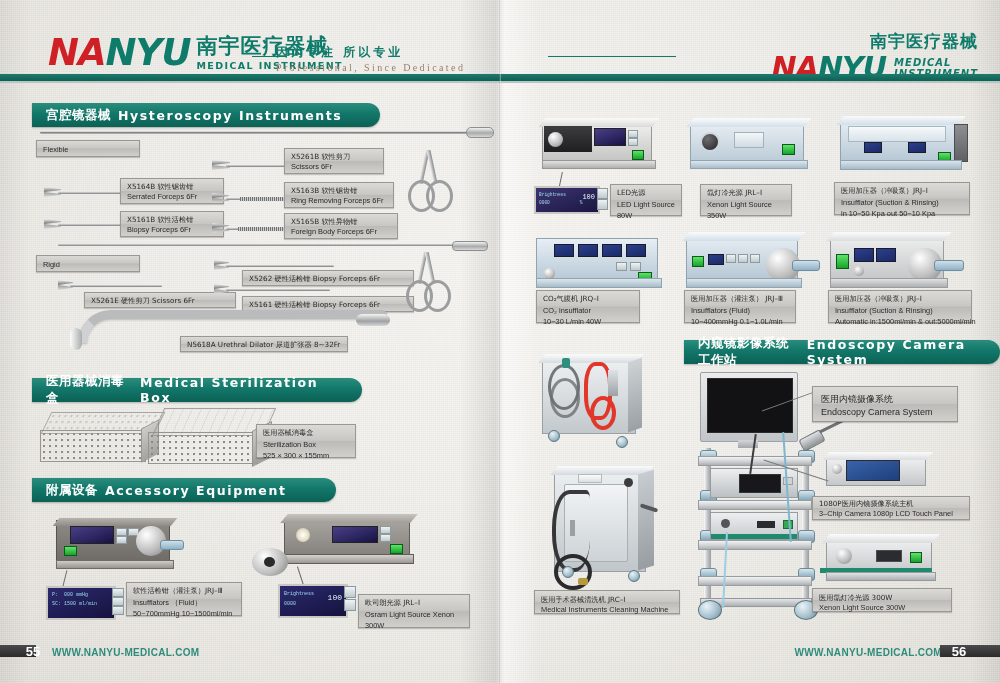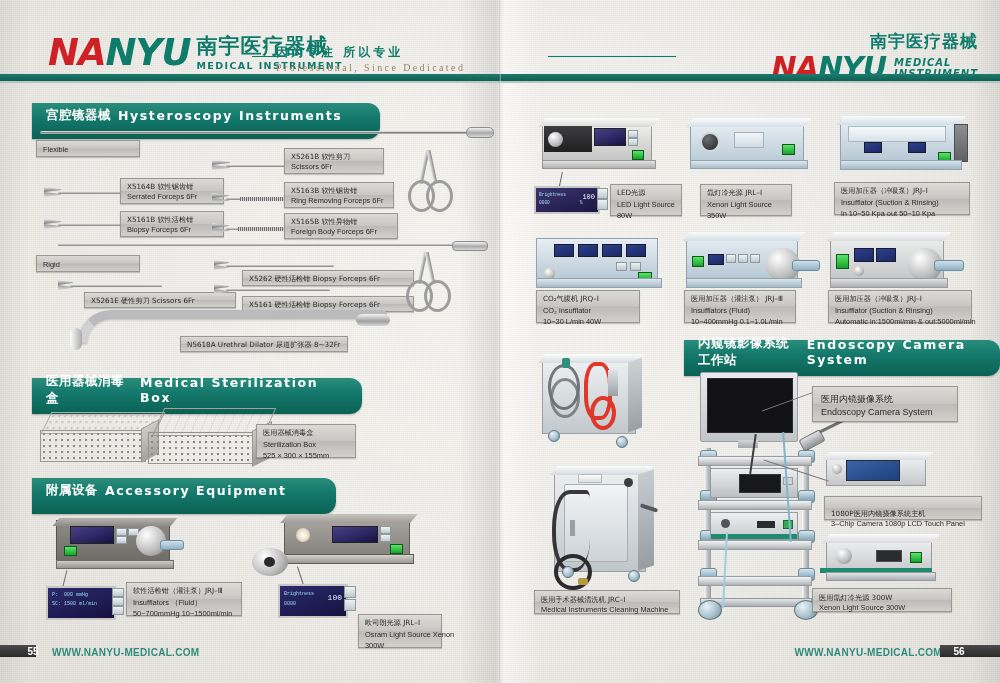--- a/index.html
+++ b/index.html
@@ -39,21 +39,21 @@
   .slg-en{font-family:"Liberation Serif",serif;color:#9a7f6a;font-size:10px;letter-spacing:2.4px;margin-top:1px;}
   .slg-line{position:absolute;top:12px;height:1px;background:#0f7c6b;}
   .logoR .r2{display:flex;flex-direction:column;align-items:flex-end;}
   .logoR .cn2{font-family:"DejaVu Sans",sans-serif;font-weight:bold;color:#0f7c6b;font-size:17px;letter-spacing:1px;}
   .logoR .row2{display:flex;align-items:center;gap:8px;}
   .logoR .mi2{font-family:"DejaVu Sans",sans-serif;font-weight:bold;font-style:italic;color:#0f7c6b;
     font-size:10px;line-height:1.15;letter-spacing:1px;text-align:left;}
   
   .banner{position:absolute;height:24px;border-radius:0 12px 12px 0;
     background:linear-gradient(180deg,#2a8d7c 0%,#12776a 45%,#0b6154 100%);
-    display:flex;align-items:center;padding:0 16px 12px 14px;box-shadow:0 1px 2px rgba(0,0,0,.25);}
+    display:flex;align-items:center;padding:0 16px 0 14px;box-shadow:0 1px 2px rgba(0,0,0,.25);}
   .banner .cn{font-family:"DejaVu Sans",sans-serif;font-weight:bold;color:#fff;font-size:12.5px;letter-spacing:.5px;}
   .banner .en{font-family:"DejaVu Sans",sans-serif;font-weight:bold;color:#fff;font-size:12.5px;letter-spacing:1.6px;margin-left:7px;}
   
   .plate{position:absolute;
     background:linear-gradient(180deg,#dcdad6 0%,#c9c7c3 48%,#bdbbb7 52%,#d2d0cc 100%);
     border:1px solid #9a9893;box-shadow:0 1px 1px rgba(0,0,0,.18);
     padding:3px 6px;box-sizing:border-box;}
   .plate div{font-family:"Liberation Sans",sans-serif;font-size:7.4px;color:#2a2a2a;line-height:1.42;white-space:nowrap;}
   .plate div.cn{font-family:"DejaVu Sans",sans-serif;font-size:7.2px;}
   .plate.tall div{line-height:1.5;}
@@ -76,21 +76,21 @@
   .cart-shelf{position:absolute;background:linear-gradient(180deg,#f2f3f4,#d0d2d4 55%,#aeb1b4);
     border:1px solid #9a9da0;}
   .caster{position:absolute;border-radius:50%;
     background:radial-gradient(circle at 35% 30%,#eaf2f6,#a8c2cf 55%,#6d8a98);border:1px solid #5d7785;}
   .clamp{position:absolute;border-radius:3px;
     background:linear-gradient(180deg,#d8e7ee,#9fbccb 55%,#7496a7);border:1px solid #6d8a98;}
   
   .foot{position:absolute;bottom:0;left:0;width:1000px;height:50px;}
   .foot-bar{position:absolute;bottom:26px;height:12px;background:linear-gradient(180deg,#4a4a4a,#2b2b2b);}
   .pg{position:absolute;bottom:26px;height:12px;display:flex;align-items:center;justify-content:center;
-    color:#fff;font-size:10px;font-family:"Liberation Sans",sans-serif;font-weight:bold;text-align:right;}
+    color:#fff;font-size:13px;font-family:"Liberation Sans",sans-serif;font-weight:bold;text-align:right;}
   .url{position:absolute;bottom:25px;font-family:"Liberation Sans",sans-serif;font-weight:bold;
     font-size:10px;color:#2f8b7c;letter-spacing:.3px;}
   .ctr-seam{position:absolute;left:499px;top:0;width:2px;height:683px;
     background:linear-gradient(90deg,rgba(0,0,0,.13),rgba(255,255,255,.5));}
 </style>
 </head>
 <body>
 
 <div class="page">
   <div class="grain"></div>
@@ -372,21 +372,21 @@
     <div style="font-family:'Liberation Mono',monospace;font-size:5px;color:#9ad7e8;padding:4px 4px;line-height:1.9;">
       <div><span>Brightness</span>
         <span style="float:right;font-size:8px;color:#dff3fa;">100</span></div>
       <div>0000</div>
     </div>
   </div>
   <div style="position:absolute;left:344px;top:586px;width:10px;height:26px;">
     <div class="btn-sq" style="left:0;top:0;width:10px;height:10px;"></div>
     <div class="btn-sq" style="left:0;top:13px;width:10px;height:10px;"></div>
   </div>
-  <div class="plate tall" style="left:358px;top:614px;width:84px;height:34px;">
+  <div class="plate tall" style="left:358px;top:594px;width:112px;height:34px;">
     <div class="cn">欧司朗光源 JRL–Ⅰ</div>
     <div>Osram Light Source Xenon</div>
     <div>300W</div>
   </div>
 
   <div class="dev" style="left:536px;top:112px;width:124px;height:62px;">
     <div style="position:absolute;left:6px;top:10px;width:108px;height:40px;
       background:linear-gradient(180deg,#f0f0ee,#c2c2c0);border:1px solid #97979a;"></div>
     <div style="position:absolute;left:6px;top:6px;width:114px;height:9px;
       background:linear-gradient(180deg,#fbfbfa,#d9d9d7);transform:skewX(-40deg);"></div>
@@ -634,21 +634,21 @@
   </div>
 
   <div class="dev" style="left:820px;top:448px;width:120px;height:44px;">
     <div style="position:absolute;left:6px;top:8px;width:98px;height:28px;
       background:linear-gradient(180deg,#f0f1f2,#c5c8ca);border:1px solid #9a9d9f;"></div>
     <div style="position:absolute;left:6px;top:4px;width:104px;height:8px;
       background:linear-gradient(180deg,#fbfbfc,#dadcde);transform:skewX(-40deg);"></div>
     <div style="position:absolute;left:26px;top:12px;width:52px;height:19px;background:linear-gradient(160deg,#3a63a8,#1d3f7c);border:1px solid #2a2a35;"></div>
     <div class="knob" style="left:12px;top:16px;width:10px;height:10px;"></div>
   </div>
-  <div class="plate" style="left:812px;top:496px;width:158px;height:24px;padding-top:12px;margin-left:12px;">
+  <div class="plate" style="left:812px;top:496px;width:158px;height:24px;padding-top:2px;">
     <div class="cn">1080P医用内镜摄像系统主机</div>
     <div>3–Chip Camera 1080p LCD Touch Panel</div>
   </div>
 
   <div class="dev" style="left:820px;top:528px;width:126px;height:58px;">
     <div style="position:absolute;left:6px;top:10px;width:104px;height:36px;
       background:linear-gradient(180deg,#eff0f1,#c3c6c8);border:1px solid #989b9e;"></div>
     <div style="position:absolute;left:6px;top:6px;width:110px;height:9px;
       background:linear-gradient(180deg,#fbfbfc,#d9dbdd);transform:skewX(-40deg);"></div>
     <div style="position:absolute;left:0;top:40px;width:112px;height:5px;background:#1f8a6d;"></div>

